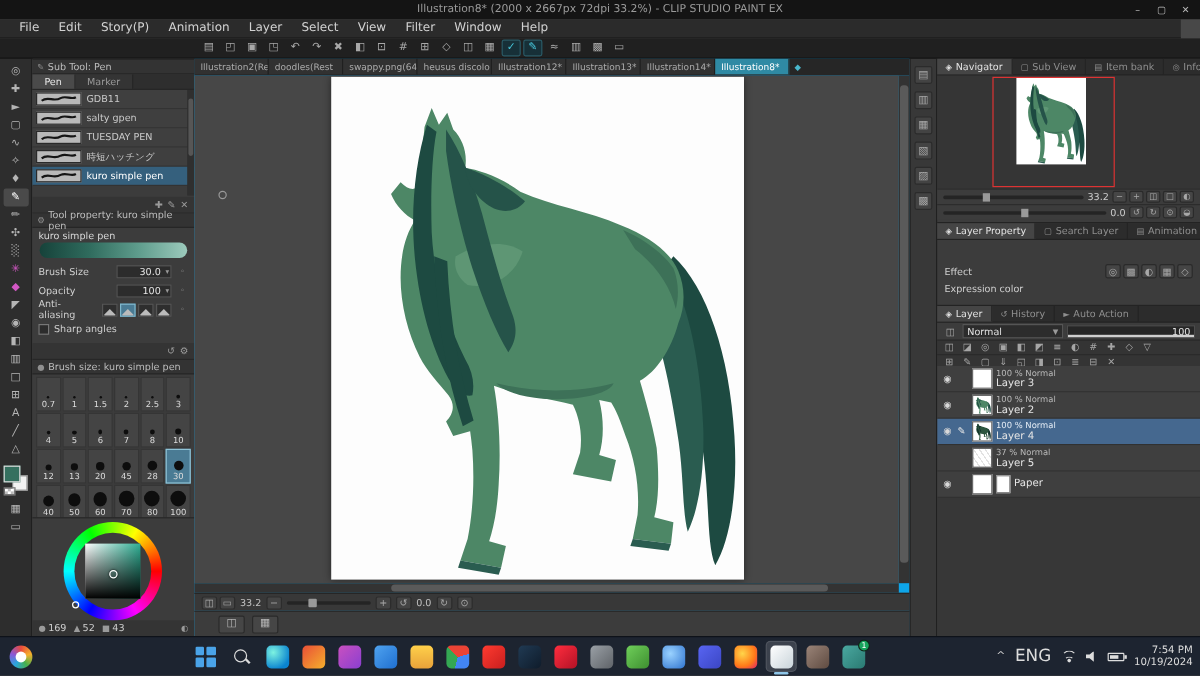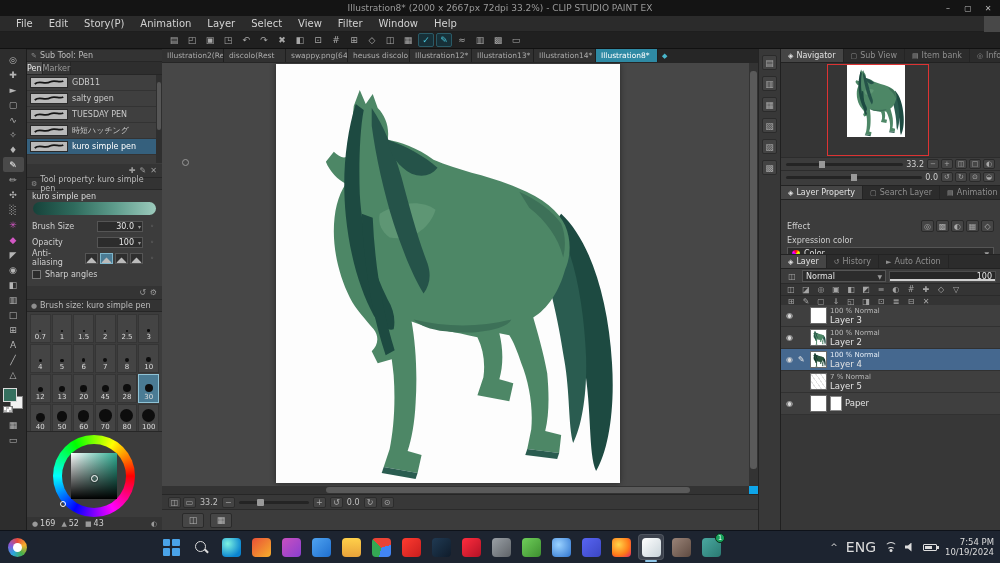--- a/index.html
+++ b/index.html
@@ -27,21 +27,21 @@
   .chip-bg{position:absolute;left:8px;top:9px;width:13px;height:13px;background:#f2f2f2;border:1px solid #888}
   .chip-fg{position:absolute;left:1px;top:1px;width:14px;height:14px;background:#35705f;border:1px solid #dcdcdc}
   .chip-tr{position:absolute;left:1px;top:19px;width:10px;height:7px;border:1px solid #777;background:conic-gradient(#bbb 0 25%,#fff 0 50%,#bbb 0 75%,#fff 0) 0 0/5px 5px}
 
   
   .leftpanels{position:absolute;left:27px;top:0;bottom:0;width:135px;background:#3c3c3c}
   .panel{position:absolute;left:0;right:0;background:#3c3c3c;border-top:1px solid #272727}
   .p-head{height:12px;background:#333;display:flex;align-items:center;gap:3px;padding:0 4px;font-size:8px;color:#bdbdbd;border-bottom:1px solid #262626}
   .p-head .ph-icon{font-size:7px;color:#8f8f8f}
   .subtabs{height:13px;display:flex;background:#2e2e2e;border-bottom:1px solid #262626}
-  .subtab{padding:0 0;display:flex;align-items:center;font-size:8px;color:#9a9a9a;background:#343434;border-right:1px solid #262626}
+  .subtab{padding:0 10px;display:flex;align-items:center;font-size:8px;color:#9a9a9a;background:#343434;border-right:1px solid #262626}
   .subtab.active{background:#4a4a4a;color:#e8e8e8}
   .brush-list{position:relative}
   .brush-row{height:16px;display:flex;align-items:center;gap:4px;padding:0 3px;border-bottom:1px solid #333;background:#3f3f3f}
   .brush-row.selected{background:#35607d;color:#fff}
   .stroke-chip{width:38px;height:11px;background:#b9b9b9;border:1px solid #2a2a2a;flex:0 0 auto}
   .stroke-chip svg{width:100%;height:100%}
   .brush-name{font-size:8px;white-space:nowrap;overflow:hidden;text-overflow:ellipsis}
   .panel-scroll{position:absolute;right:0;top:25px;bottom:14px;width:6px;background:#2f2f2f}
   .panel-scroll i{position:absolute;left:1px;right:1px;top:8%;height:55%;background:#565656;border-radius:2px}
   .p-foot{position:absolute;bottom:0;left:0;right:0;height:13px;display:flex;align-items:center;justify-content:flex-end;gap:4px;padding:0 5px;background:#343434;font-size:8px;color:#9a9a9a}
@@ -531,21 +531,21 @@
           <span class="ro-ic">◐</span>
         </div>
       </div>
     </div>
 
     <div class="canvasregion">
       <div class="tabbar">
         <span style="display:flex;height:100%">
 
         <span class="doc-tab">Illustration2(Re</span>
-            <span class="doc-tab">discolo(Rest</span>
+            <span class="doc-tab">doodles(Rest</span>
             <span class="doc-tab">swappy.png(64</span>
             <span class="doc-tab">heusus discolo</span>
             <span class="doc-tab">Illustration12*</span>
             <span class="doc-tab">Illustration13*</span>
             <span class="doc-tab">Illustration14*</span>
             <span class="doc-tab active">Illustration8*</span>
           </span>
         <span class="tab-more">◆</span>
       </div>
       <div class="viewport">
@@ -675,25 +675,20 @@
             <span style="display:flex">
 
             <span class="fx-btn">◎</span>
                 <span class="fx-btn">▩</span>
                 <span class="fx-btn">◐</span>
                 <span class="fx-btn">▦</span>
                 <span class="fx-btn">◇</span>
               </span>
           </div>
           <div style="margin-top:4px">Expression color</div>
-          <div class="dropdown">
-            <span class="color-dot"></span>
-            <span class="grow">Color</span>
-            <span style="font-size:6px;color:#9a9a9a">▼</span>
-          </div>
         </div>
       </div>
 
       <div class="layer-panel">
         <div class="rp-tabs">
 
         <span class="rp-tab active">
               <span class="ph-icon">◈</span>
               <span>Layer</span>
             </span>
@@ -780,21 +775,21 @@
               <span class="lr-info" style="display:block">100 % Normal</span>
               <span class="lr-name" style="display:block">Layer 4</span>
             </span>
           </div>
             <div class="layer-row no-eye t-sketch">
             <span class="lr-eye">◉</span>
             <span class="lr-edit">✎</span>
             <span class="thumb"></span>
 
             <span class="lr-text">
-              <span class="lr-info" style="display:block">7 % Normal</span>
+              <span class="lr-info" style="display:block">37 % Normal</span>
               <span class="lr-name" style="display:block">Layer 5</span>
             </span>
           </div>
             <div class="layer-row t-paper">
             <span class="lr-eye">◉</span>
             <span class="lr-edit">✎</span>
             <span class="thumb"></span>
             <span class="paper-chip"></span>
             <span class="lr-text">
               <span class="lr-info" style="display:block"></span>

